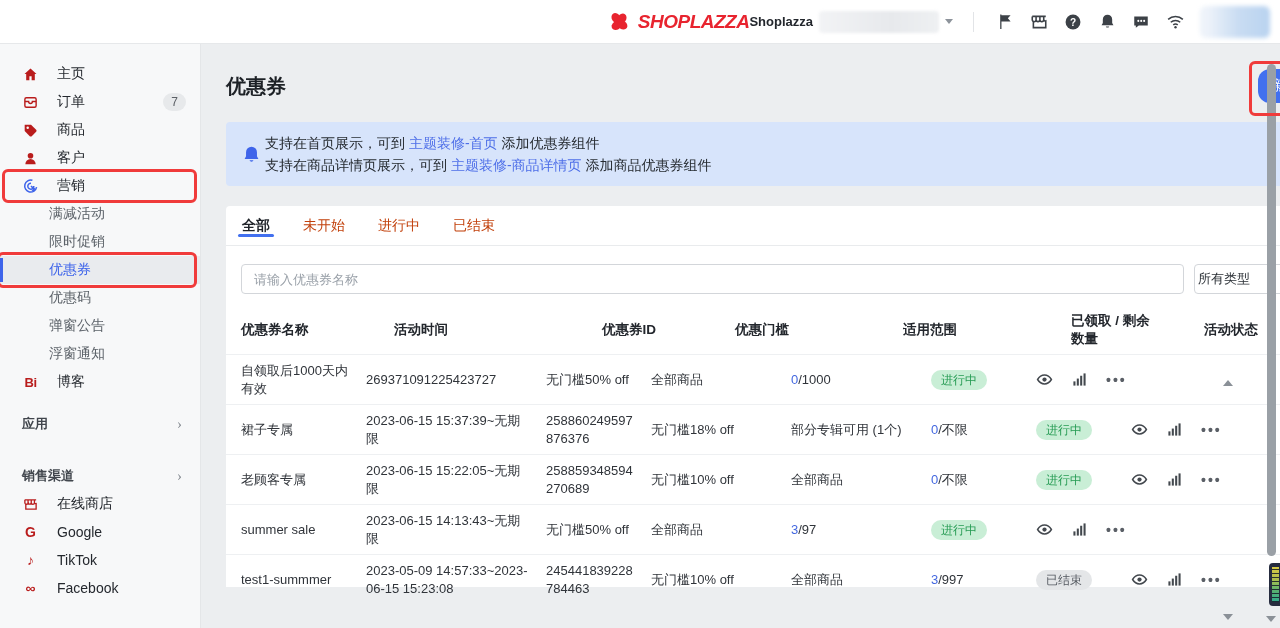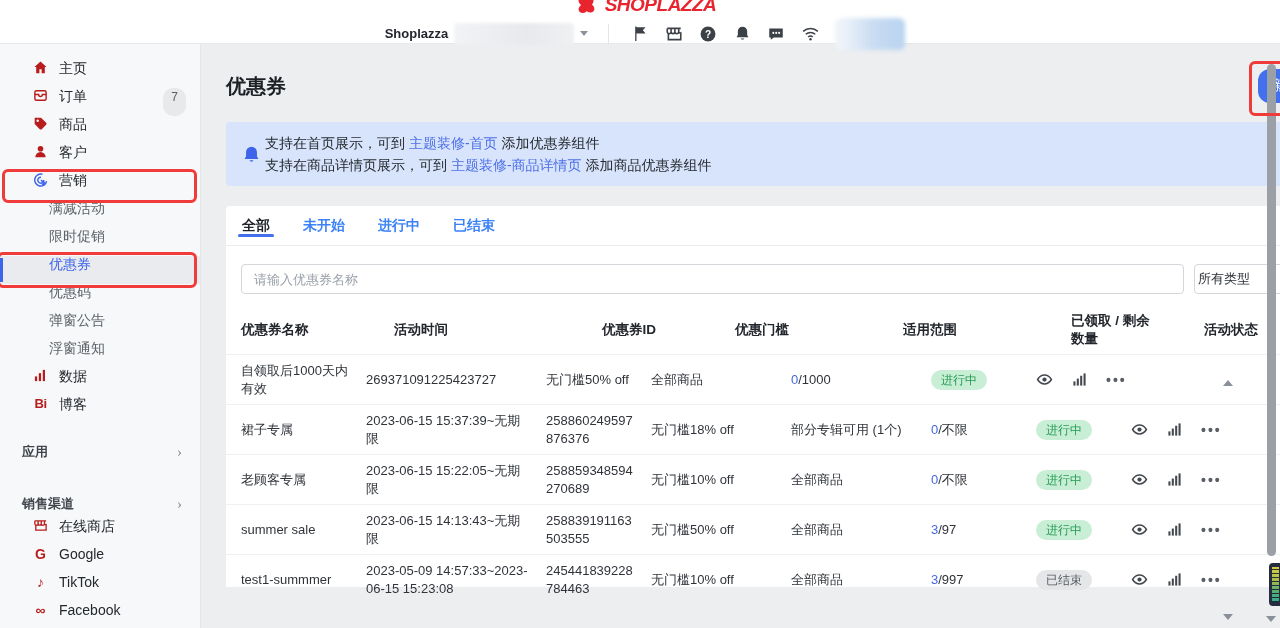--- a/index.html
+++ b/index.html
@@ -1,35 +1,35 @@
 <!DOCTYPE html>
 <html><head>
 <meta charset="utf-8">
 <style>
   * { margin:0; padding:0; box-sizing:border-box; }
   html,body { width:1280px; height:628px; overflow:hidden; }
   body { font-family:"Liberation Sans","DejaVu Sans",sans-serif; background:#eceef0; color:#23272d; position:relative; }
 
   
-  .topbar { height:44px; background:#fff; border-bottom:1px solid #e6e8ea; display:flex; align-items:center; justify-content:center; padding:0 10px 0 20px; position:relative; z-index:5;flex-direction:column; }
+  .topbar { height:44px; background:#fff; border-bottom:1px solid #e6e8ea; display:flex; align-items:center; justify-content:flex-end; padding:0 10px 0 20px; position:relative; z-index:5; }
   .brand { display:flex; align-items:center; gap:7px; }
   .brand-text { color:#e8242f; font-weight:800; font-style:italic; font-size:19px; letter-spacing:-0.5px; }
   .account { display:flex; align-items:center; gap:6px; margin-right:14px; }
   .account-name { font-size:13px; font-weight:700; color:#23272d; }
   .blur-chip { width:120px; height:22px; border-radius:4px; background:linear-gradient(90deg,#f2f3f5,#e7e9ec 60%,#eef0f2); filter:blur(1.5px); }
   .caret { width:0; height:0; border-left:4px solid transparent; border-right:4px solid transparent; border-top:5px solid #8d939b; }
   .topbar-right { display:flex; align-items:center; }
   .vdiv { width:1px; height:20px; background:#e2e4e7; margin:0 14px 0 6px; }
   .icon-btn { width:34px; height:34px; display:flex; align-items:center; justify-content:center; color:#3c4147; }
   .avatar-blur { width:70px; height:32px; border-radius:6px; background:linear-gradient(90deg,#eef3fa 10%,#c9dcf2 55%,#b9d3f0); filter:blur(2px); margin-left:8px; }
 
   
   .shell { display:flex; height:584px; }
   .sidebar { width:201px; background:#f7f8f9; border-right:1px solid #e4e6e8; padding-top:16px; flex:none; overflow:hidden; font-size:14px; }
-  .side-item { height:28px; display:flex; gap:10px; padding:0 14px 0 32px; color:#24282e; position:relative; cursor:pointer; }
+  .side-item { height:28px; display:flex; align-items:center; gap:18px; padding:0 14px 0 22px; color:#24282e; position:relative; cursor:pointer; }
   .side-item .ic { width:17px; display:flex; justify-content:center; color:#b91c1c; flex:none; }
   .side-item.sub { padding-left:49px; color:#5c6269; }
   .side-item.active { background:#e9ebee; color:#3e64ea; }
   .side-item.active::before { content:""; position:absolute; left:0; top:2px; bottom:2px; width:3px; background:#3e64ea; }
   .badge { margin-left:auto; background:#e7e9eb; color:#5c6066; font-size:12px; border-radius:10px; padding:1px 8px; line-height:16px; }
   .section-head { height:28px; display:flex; align-items:center; justify-content:space-between; padding:0 18px 0 22px; color:#41464d; font-size:13px; font-weight:700;font-family:Liberation Serif, serif; }
   .chev { color:#878d94; font-size:15px; font-weight:400; }
   .mk-blue { color:#3e64ea !important; }
   .blog-glyph { font-weight:800; font-size:13px; letter-spacing:-0.5px; }
   .glyph { font-weight:700; font-size:14px; }
@@ -47,21 +47,21 @@
   .btn-wrap { position:relative; margin-right:12px; }
   .btn-primary { background:#4270ef; color:#fff; border:none; border-radius:12px; font-size:14px; padding:8px 15px; cursor:pointer; font-family:inherit; }
 
   .banner { margin-top:14px; background:#d7e4fb; border-radius:4px; padding:10px 16px; display:flex; gap:4px; align-items:center; }
   .banner .bell { color:#3e64ea; flex:none; }
   .banner-text { font-size:14px; color:#262b31; line-height:22px; }
   .blink { color:#4d6ee8; cursor:pointer; }
 
   .card { margin-top:20px; background:#fff; border-radius:4px 4px 0 0; height:381px; position:relative; }
   .tabs { display:flex; gap:33px; padding:8px 16px; height:40px; align-items:flex-end; border-bottom:1px solid #e9ebed; }
-  .tab { font-size:14px; color:#3b82f6; height:100%; display:flex; align-items:center; position:relative; cursor:pointer;font-weight:bold; }
+  .tab { font-size:14px; color:#c2410c; height:100%; display:flex; align-items:center; position:relative; cursor:pointer; }
   .tab.active { color:#1f2329; font-weight:700; }
   .tab.active::after { content:""; position:absolute; left:-4px; right:-4px; bottom:0; height:3px; background:#4270ef; border-radius:2px; }
 
   .filters { display:flex; gap:10px; margin:18px 16px 0 15px; }
   .search-input { flex:1; height:30px; border:1px solid #d3d6da; border-radius:4px; padding:0 12px; font-size:13px; color:#2b3036; font-family:inherit; }
   .search-input::placeholder { color:#9aa1a9; }
   .type-select { width:132px; height:30px; border:1px solid #d3d6da; border-radius:4px; display:flex; align-items:center; justify-content:space-between; padding:0 3px; font-size:13px; color:#2b3036; cursor:pointer; background:#fff; margin-right:14px; }
 
   .tbl { margin-top:12px; }
   .tr { display:grid; grid-template-columns:125px 180px 105px 140px 140px 105px 95px 1fr; padding:0 15px; align-items:center; }
@@ -220,30 +220,20 @@
     <div class="side-item sub">
       <span>优惠码</span>
     </div>
     <div class="side-item sub">
       <span>弹窗公告</span>
     </div>
     <div class="side-item sub">
       <span>浮窗通知</span>
     </div>
     <div class="side-item">
-      <span class="ic">
-          <svg width="15" height="15" viewBox="0 0 16 16" fill="currentColor">
-            <rect x="2" y="9" width="2.4" height="5"></rect>
-            <rect x="6.2" y="5.5" width="2.4" height="8.5"></rect>
-            <rect x="10.4" y="2" width="2.4" height="12"></rect>
-          </svg>
-        </span>
-      <span>数据</span>
-    </div>
-    <div class="side-item">
       <span class="ic blog-glyph">Bi</span>
       <span>博客</span>
     </div>
 
     <div class="section-head" style="margin-top:14px;">
       <span>应用</span>
       <span class="chev">›</span>
     </div>
     <div class="section-head" style="margin-top:24px;">
       <span>销售渠道</span>
@@ -399,21 +389,20 @@
                   <rect x="12.3" y="1.5" width="2.2" height="13"></rect>
                 </svg>
               </span>
             <span class="dots">•••</span>
           </div>
         </div>
 
         <div class="tr row">
           <div class="td">summer sale</div>
           <div class="td brk">2023-06-15 14:13:43~无期限</div>
-          <div class="td brk">258839191163503555</div>
           <div class="td">无门槛50% off</div>
           <div class="td">全部商品</div>
           <div class="td"><span class="num-link">3</span><span>/97</span></div>
           <div class="td"><span class="pill live">进行中</span></div>
           <div class="td actions">
             <span>
                 <svg width="17" height="17" viewBox="0 0 16 16" fill="none" stroke="currentColor" stroke-width="1.4">
                   <path d="M1.5 8S4 3.8 8 3.8 14.5 8 14.5 8 12 12.2 8 12.2 1.5 8 1.5 8z"></path>
                   <circle cx="8" cy="8" r="2" fill="currentColor" stroke="none"></circle>
                 </svg>

